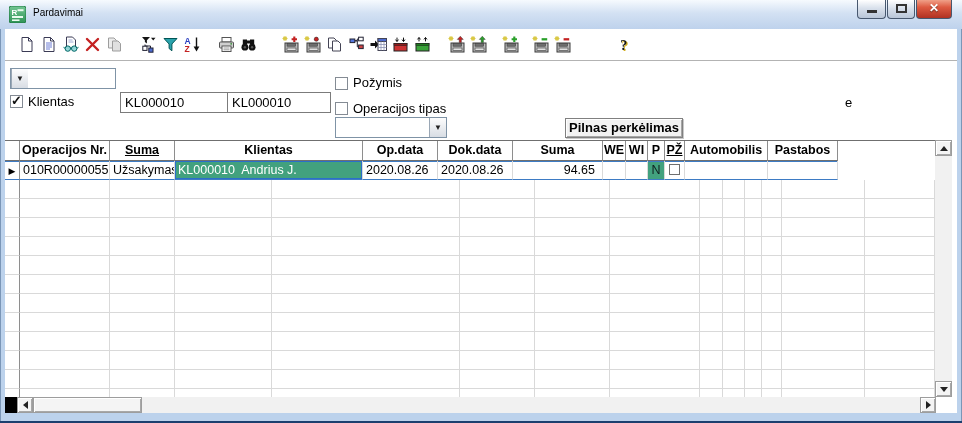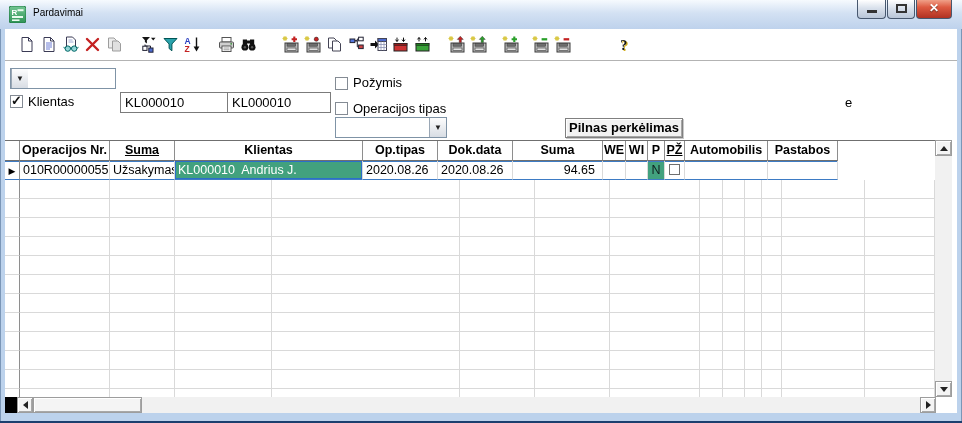--- a/index.html
+++ b/index.html
@@ -338,21 +338,21 @@
 
     <div class="pushbtn" style="left:560px;top:89px;width:118px;">Pilnas perkėlimas</div>
 
 
     <div class="grid" id="grid">
         <div class="grow header">
           <div class="cell selcol" style="width: 15px;"></div>
           <div class="cell" style="width: 90px;">Operacijos Nr.</div>
           <div class="cell u" style="width: 65px;">Suma</div>
           <div class="cell" style="width: 188px;">Klientas</div>
-          <div class="cell" style="width: 75px;">Op.tipas</div>
+          <div class="cell" style="width: 75px;">Op.data</div>
           <div class="cell" style="width: 75px;">Dok.data</div>
           <div class="cell" style="width: 90px;">Suma</div>
           <div class="cell" style="width: 23px;">WE</div>
           <div class="cell" style="width: 22px;">WI</div>
           <div class="cell" style="width: 17px;">P</div>
           <div class="cell u" style="width: 20px;">PŽ</div>
           <div class="cell" style="width: 83px;">Automobilis</div>
           <div class="cell" style="width: 70px;">Pastabos</div>
         </div>
         <div class="grow sel">

